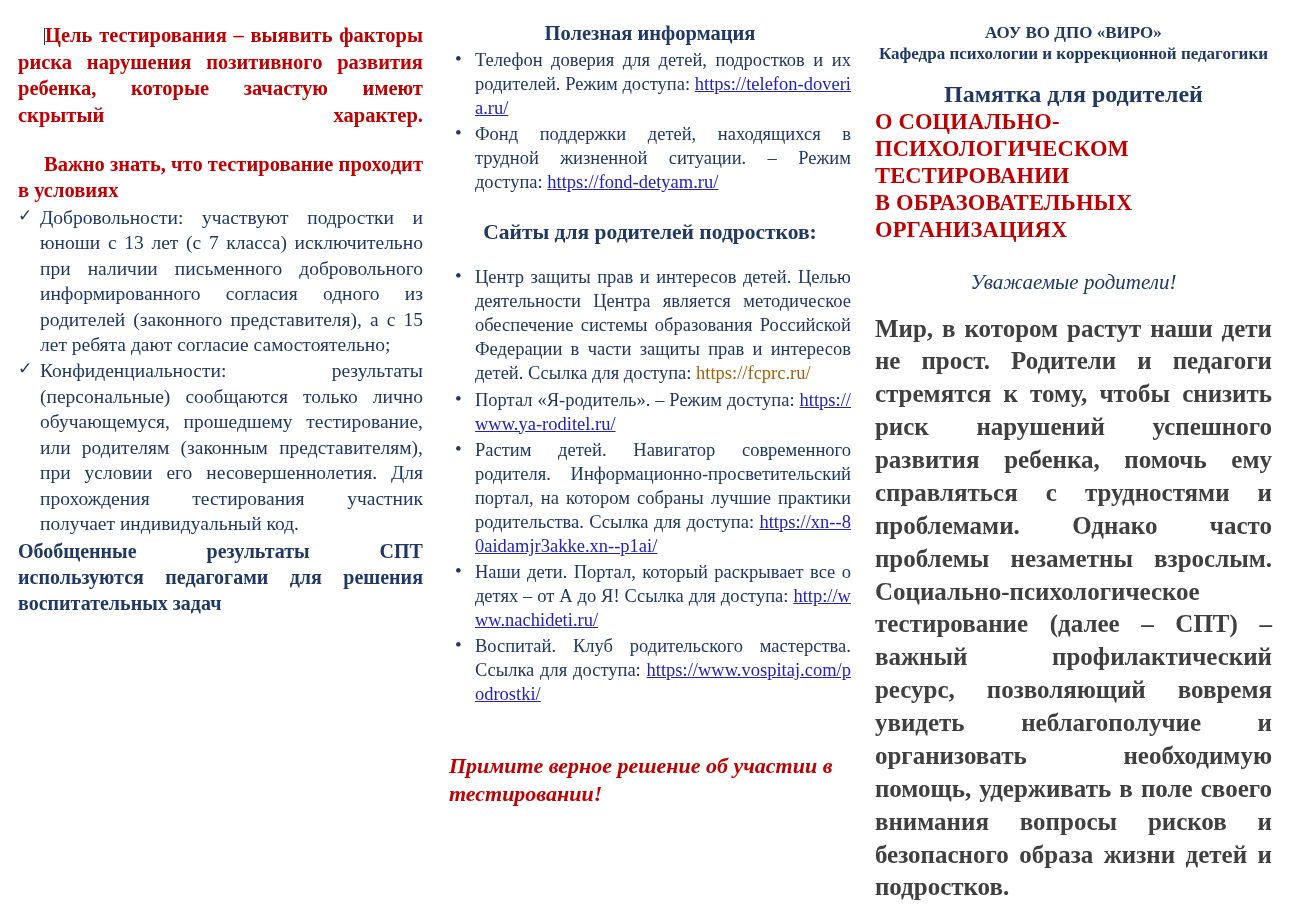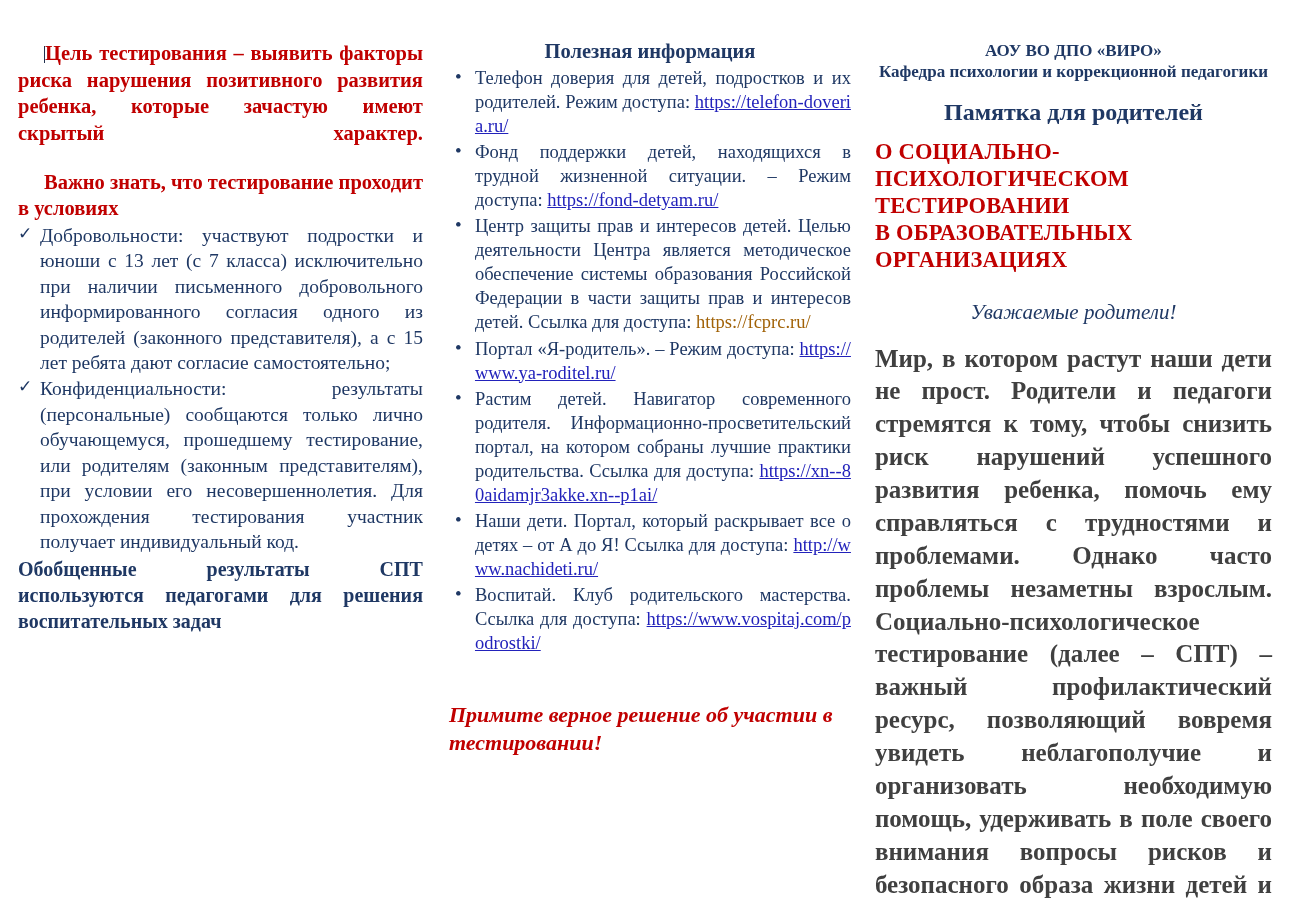--- a/index.html
+++ b/index.html
@@ -13,21 +13,21 @@
     font-family: "Liberation Serif", "DejaVu Serif", serif;
     color: #1F3864;
     overflow: hidden;
   }
   .brochure {
     position: relative;
     width: 1290px;
     height: 913px;
     display: flex;
     box-sizing: border-box;
-    padding: 40px 18px 8px 18px;
+    padding: 22px 18px 8px 18px;
   }
   .col {
     box-sizing: border-box;
   }
   .col-1 { width: 425px; padding-right: 14px; }
   .col-2 { width: 432px; padding: 0 12px; }
   .col-3 { width: 415px; padding-left: 12px; }
   .b        { font-weight: normal; }
 
   p { margin: 0; }
@@ -157,21 +157,21 @@
     color: #1F3864;
     font-size: 17px;
     line-height: 1.25;
   }
   .c3-pam {
     text-align: center;
     font-weight: bold;
     color: #1F3864;
     font-size: 24px;
     margin-top: 16px;
-    margin-bottom: 12px;
+    margin-bottom: 0;
   }
   .c3-title {
     text-align: left;
     font-weight: bold;
     color: #C00000;
     font-size: 22.5px;
     line-height: 1.21;
     letter-spacing: 0.2px;
   }
   .c3-greet {
@@ -237,20 +237,21 @@
 
   <div class="col col-2">
 
     <p class="c2-h">Полезная информация</p>
 
     <ul class="dots">
       <li><span>Телефон доверия для детей, подростков и их родителей. Режим доступа: </span><a class="link" href="#">https://telefon-doveria.ru/</a></li>
       <li><span>Фонд поддержки детей, находящихся в трудной жизненной ситуации. – Режим доступа: </span><a class="link" href="#">https://fond-detyam.ru/</a></li>
     </ul>
 
+    <p class="c2-h2">Сайты для родителей подростков:</p>
 
     <ul class="dots">
       <li><span class="b">Центр защиты прав и интересов детей.</span><span> Целью деятельности Центра является методическое обеспечение системы образования Российской Федерации в части защиты прав и интересов детей. Ссылка для доступа: </span><span class="plainurl">https://fcprc.ru/</span></li>
 
       <li><span class="b">Портал «Я-родитель».</span><span> – Режим доступа: </span><a class="link" href="#">https://www.ya-roditel.ru/</a></li>
 
       <li><span class="b">Растим детей. Навигатор современного родителя.</span><span> Информационно-просветительский портал, на котором собраны лучшие практики родительства. Ссылка для доступа: </span><a class="link" href="#">https://xn--80aidamjr3akke.xn--p1ai/</a></li>
 
       <li><span class="b">Наши дети.</span><span> Портал, который раскрывает все о детях – от А до Я! Ссылка для доступа: </span><a class="link" href="#">http://www.nachideti.ru/</a></li>
 

